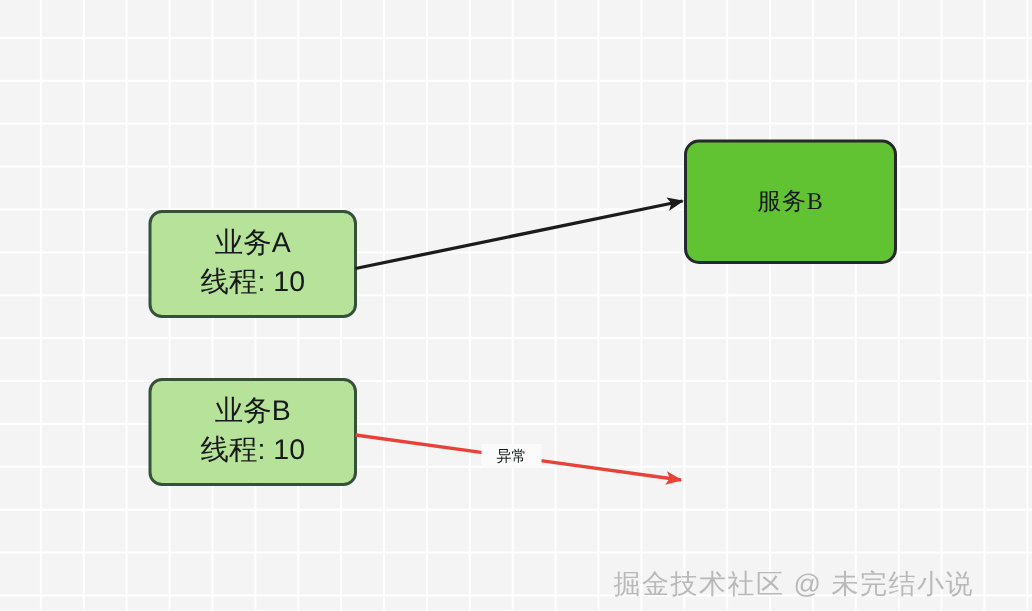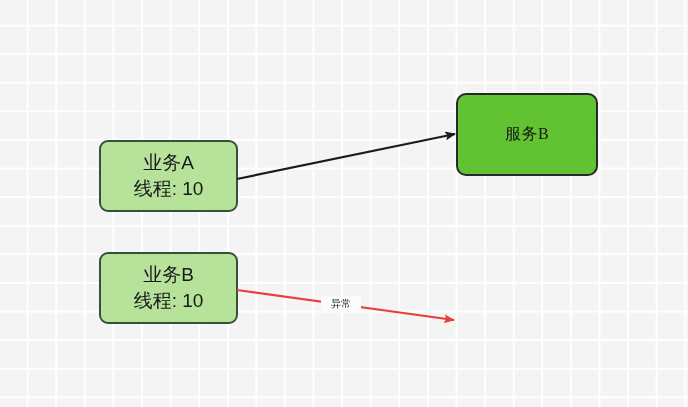--- a/index.html
+++ b/index.html
@@ -161,14 +161,15 @@
       </marker>
     </defs>
 
     <line x1="237" y1="179" x2="455" y2="134" stroke="#1b1b1b" stroke-width="2.2" marker-end="url(#arrow-black)"></line>
 
     <line x1="237" y1="290" x2="454" y2="320" stroke="#e8413a" stroke-width="2.2" marker-end="url(#arrow-red)"></line>
   </svg>
 
   <div class="edge-label">异常</div>
 
+  <div class="watermark">掘金技术社区 @ 未完结小说</div>
 
 </div>
 
 </body></html>

